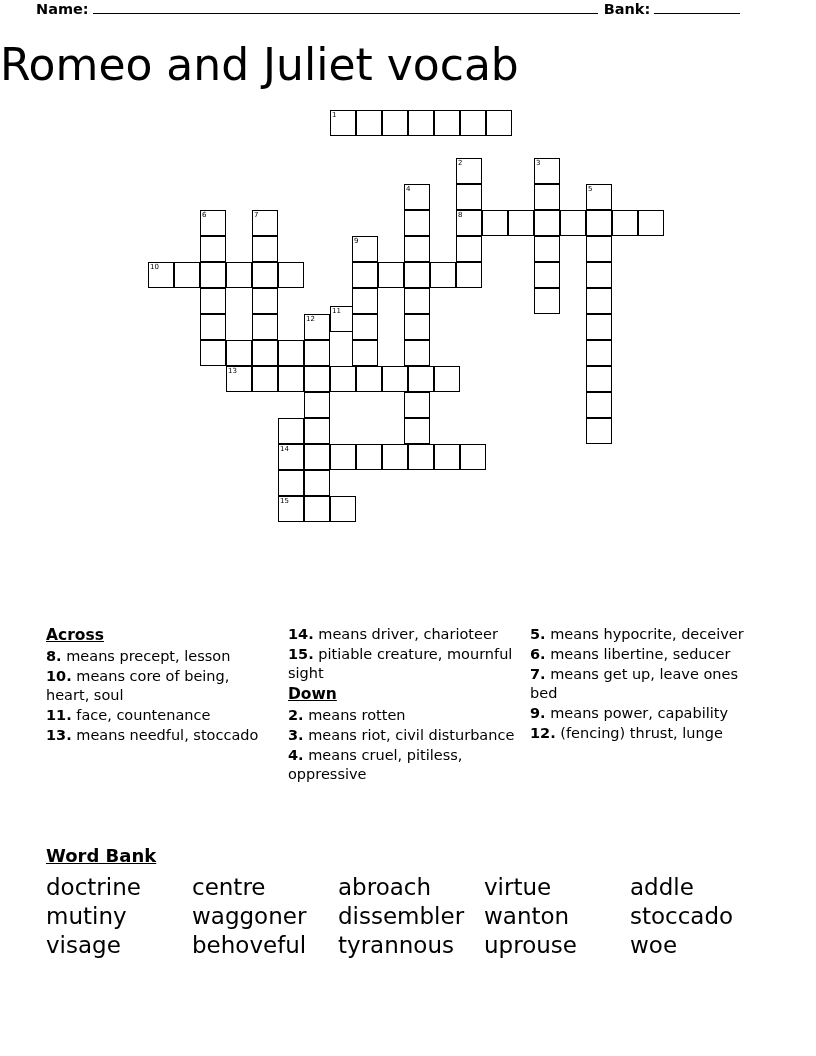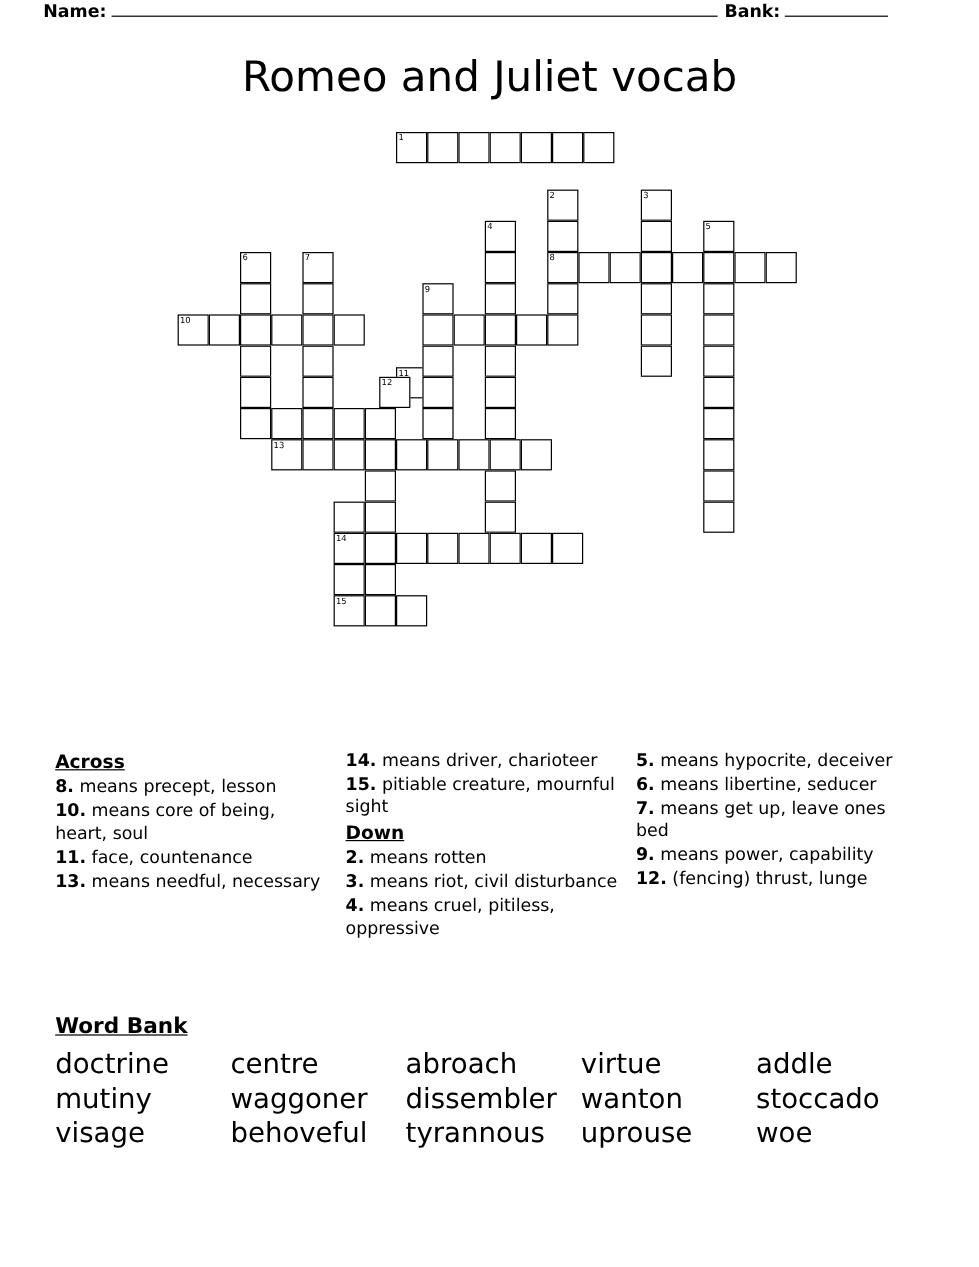--- a/index.html
+++ b/index.html
@@ -47,22 +47,21 @@
     width: 86px;
     margin: 0 0 0 4px;
     height: 13px;
   }
 
   .title {
     position: absolute;
     top: 36px;
     left: 0;
     width: 816px;
-    text-align: center;
-    font-size: 35px;
+    font-size: 44px;
     line-height: 58px;
     font-weight: normal;
     font-family: "DejaVu Sans", sans-serif;
   }
 
   
   #grid {
     position: absolute;
     top: 108px;
     left: 0;
@@ -225,21 +224,21 @@
       <div class="cell" style="left: 534px; top: 154px;"></div>
       <div class="cell" style="left: 586px; top: 154px;"></div>
       <div class="cell" style="left: 200px; top: 180px;"></div>
       <div class="cell" style="left: 252px; top: 180px;"></div>
       <div class="cell" style="left: 352px; top: 180px;"></div>
       <div class="cell" style="left: 404px; top: 180px;"></div>
       <div class="cell" style="left: 534px; top: 180px;"></div>
       <div class="cell" style="left: 586px; top: 180px;"></div>
       <div class="cell" style="left: 200px; top: 206px;"></div>
       <div class="cell" style="left: 252px; top: 206px;"></div>
-      <div class="cell" style="left: 316px; top: 206px; text-decoration: underline;">
+      <div class="cell" style="left: 304px; top: 206px; text-decoration: underline;">
         <span class="num">12</span>
       </div>
       <div class="cell" style="left: 352px; top: 206px;"></div>
       <div class="cell" style="left: 404px; top: 206px;"></div>
       <div class="cell" style="left: 586px; top: 206px;"></div>
       <div class="cell" style="left: 200px; top: 232px;"></div>
       <div class="cell" style="left: 226px; top: 232px;"></div>
       <div class="cell" style="left: 252px; top: 232px;"></div>
       <div class="cell" style="left: 278px; top: 232px;"></div>
       <div class="cell" style="left: 304px; top: 232px;"></div>
@@ -283,21 +282,21 @@
       <div class="cell" style="left: 304px; top: 388px;"></div>
       <div class="cell" style="left: 330px; top: 388px;"></div>
     </div>
 
   <div class="clues">
     <div class="col col1">
       <div class="sec-head">Across</div>
       <div class="clue"><b>8.</b><span> means precept, lesson</span></div>
       <div class="clue"><b>10.</b><span> means core of being, heart, soul</span></div>
       <div class="clue"><b>11.</b><span> face, countenance</span></div>
-      <div class="clue"><b>13.</b><span> means needful, necessary</span></div>
+      <div class="clue"><b>13.</b><span> means needful, stoccado</span></div>
     </div>
 
     <div class="col col2">
       <div class="clue"><b>14.</b><span> means driver, charioteer</span></div>
       <div class="clue"><b>15.</b><span> pitiable creature, mournful sight</span></div>
       <div class="sec-head">Down</div>
       <div class="clue"><b>2.</b><span> means rotten</span></div>
       <div class="clue"><b>3.</b><span> means riot, civil disturbance</span></div>
       <div class="clue"><b>4.</b><span> means cruel, pitiless, oppressive</span></div>
     </div>

